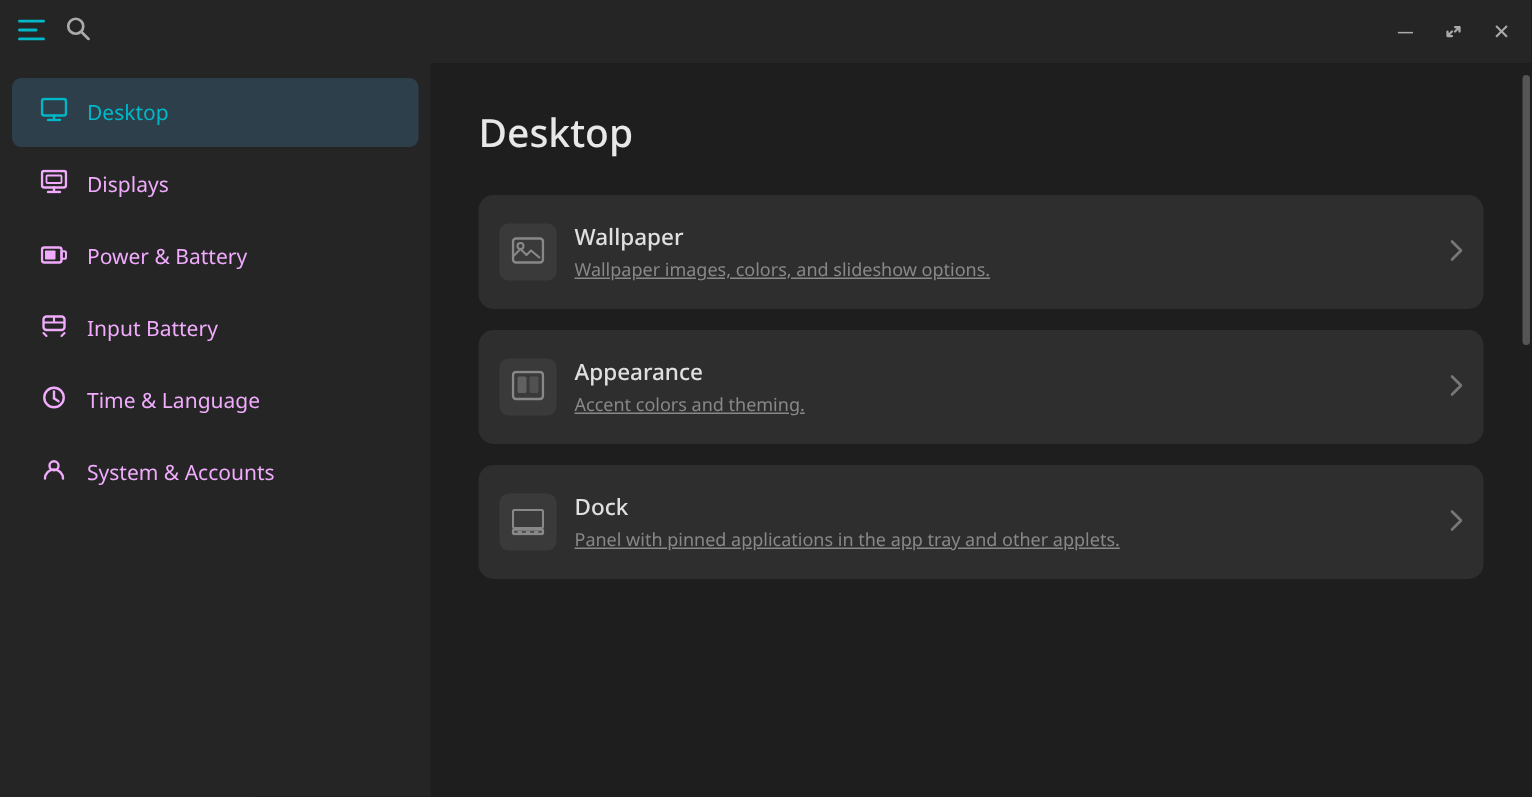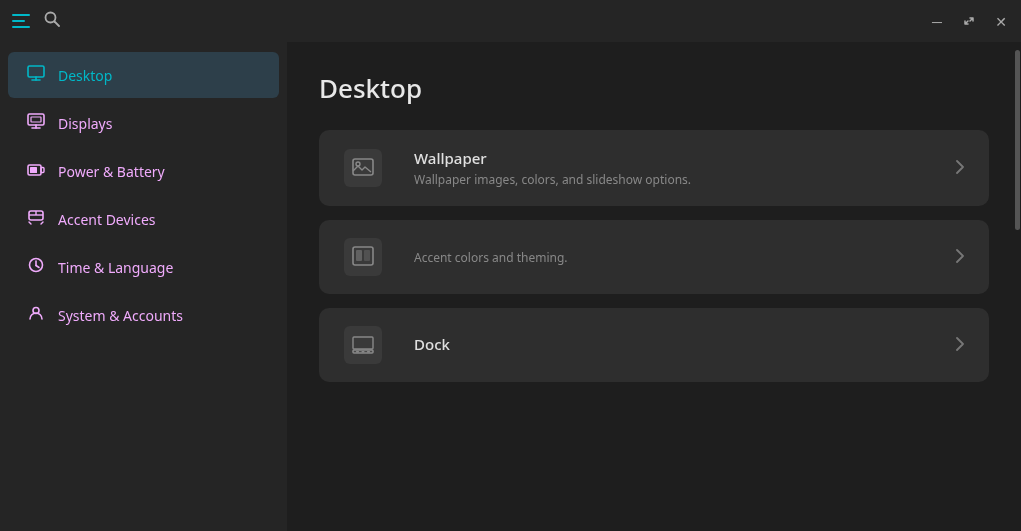--- a/index.html
+++ b/index.html
@@ -120,24 +120,24 @@
       font-size: 26px;
       font-weight: 500;
       color: #e8e8e8;
       margin-bottom: 24px;
     }
 
     
     .card {
       background: #2e2e2e;
       border-radius: 10px;
-      padding: 18px 25px;
-      display: flex;
-      align-items: center;
-      gap: 32px;
+      padding: 18px 14px;
+      display: flex;
+      align-items: center;
+      gap: 12px;
       margin-bottom: 14px;
       cursor: pointer;
       transition: background 0.15s;
     }
 
     .card-icon {
       width: 38px;
       height: 38px;
       background: #3a3a3a;
       border-radius: 6px;
@@ -156,20 +156,21 @@
     .card-title {
       font-size: 15px;
       font-weight: 500;
       color: #e0e0e0;
       margin-bottom: 3px;
     }
 
     .card-desc {
       font-size: 12px;
       color: #888;
+      text-decoration: underline;
     }
 
     .card-chevron {
       color: #777;
       font-size: 16px;
     }
 
     
     .scrollbar-track {
       position: absolute;
@@ -253,21 +254,21 @@
       <span>Power &amp; Battery</span>
     </div>
       <div class="sidebar-item">
       <span class="item-icon"><svg width="18" height="16" viewBox="0 0 18 16" fill="none">
             <rect x="2" y="2" width="14" height="9" rx="2" stroke="currentColor" stroke-width="1.6"></rect>
             <line x1="2" y1="6" x2="16" y2="6" stroke="currentColor" stroke-width="1.4"></line>
             <line x1="9" y1="2" x2="9" y2="6" stroke="currentColor" stroke-width="1.4"></line>
             <line x1="2" y1="13" x2="4" y2="15" stroke="currentColor" stroke-width="1.4" stroke-linecap="round"></line>
             <line x1="16" y1="13" x2="14" y2="15" stroke="currentColor" stroke-width="1.4" stroke-linecap="round"></line>
           </svg></span>
-      <span>Accent Devices</span>
+      <span>Input Battery</span>
     </div>
       <div class="sidebar-item">
       <span class="item-icon"><svg width="16" height="16" viewBox="0 0 16 16" fill="none">
             <circle cx="8" cy="8" r="6.5" stroke="currentColor" stroke-width="1.6"></circle>
             <line x1="8" y1="4" x2="8" y2="8.5" stroke="currentColor" stroke-width="1.6" stroke-linecap="round"></line>
             <line x1="8" y1="8.5" x2="11" y2="10.5" stroke="currentColor" stroke-width="1.6" stroke-linecap="round"></line>
           </svg></span>
       <span>Time &amp; Language</span>
     </div>
       <div class="sidebar-item">
@@ -302,40 +303,42 @@
     </div>
       <div class="card">
       <div class="card-icon">
           <svg width="22" height="22" viewBox="0 0 22 22" fill="none">
             <rect x="1" y="1" width="20" height="18" rx="2" stroke="#888" stroke-width="1.6"></rect>
             <rect x="4" y="4" width="6" height="11" rx="1" fill="#888" opacity="0.5"></rect>
             <rect x="12" y="4" width="6" height="11" rx="1" fill="#888" opacity="0.3"></rect>
           </svg>
         </div>
       <div class="card-text">
+        <div class="card-title">Appearance</div>
         <div class="card-desc">Accent colors and theming.</div>
       </div>
       <span class="card-chevron">
         <svg width="8" height="14" viewBox="0 0 8 14" fill="none">
             <path d="M1 1l6 6-6 6" stroke="#777" stroke-width="1.8" stroke-linecap="round" stroke-linejoin="round"></path>
           </svg>
       </span>
     </div>
       <div class="card">
       <div class="card-icon">
           <svg width="22" height="18" viewBox="0 0 22 18" fill="none">
             <rect x="1" y="1" width="20" height="12" rx="1" stroke="#888" stroke-width="1.4"></rect>
             <rect x="1" y="14" width="20" height="3" rx="1" stroke="#888" stroke-width="1.6" fill="#888" fill-opacity="0.2"></rect>
             <rect x="4" y="15" width="3" height="1.5" rx="0.5" fill="#888"></rect>
             <rect x="9.5" y="15" width="3" height="1.5" rx="0.5" fill="#888"></rect>
             <rect x="15" y="15" width="3" height="1.5" rx="0.5" fill="#888"></rect>
           </svg>
         </div>
       <div class="card-text">
         <div class="card-title">Dock</div>
+        <div class="card-desc">Panel with pinned applications in the app tray and other applets.</div>
       </div>
       <span class="card-chevron">
         <svg width="8" height="14" viewBox="0 0 8 14" fill="none">
             <path d="M1 1l6 6-6 6" stroke="#777" stroke-width="1.8" stroke-linecap="round" stroke-linejoin="round"></path>
           </svg>
       </span>
     </div>
       <div class="scrollbar-track">
       <div class="scrollbar-thumb"></div>
     </div>

